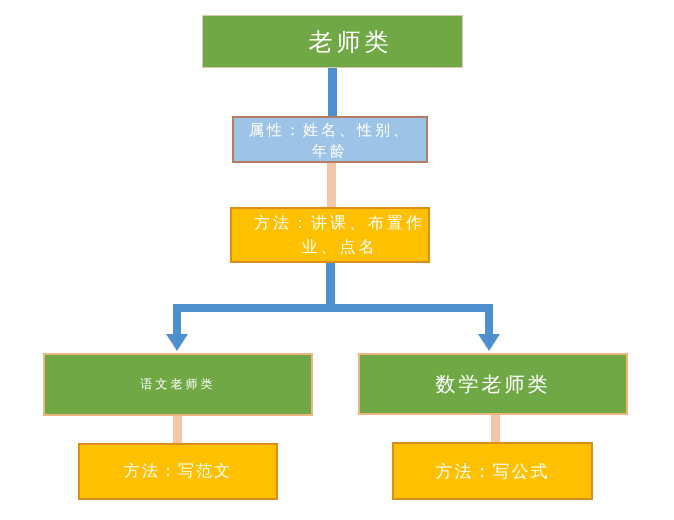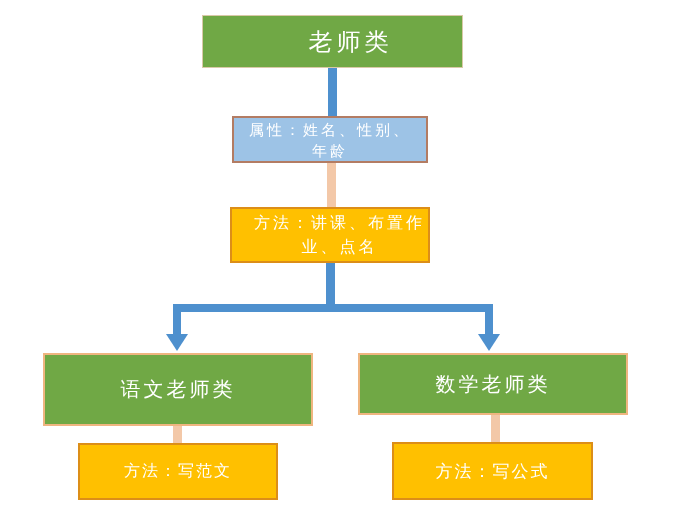--- a/index.html
+++ b/index.html
@@ -28,21 +28,21 @@
   .conn.peach-line{ background:var(--connector-peach); border:none; }
   .arrowhead{
     position:absolute; z-index:1; width:0; height:0;
     border-left:11px solid transparent; border-right:11px solid transparent;
     border-top:17px solid var(--connector-blue);
   }
   
   .n-teacher{ left:202px; top:15px; width:261px; height:53px; font-size:24px; letter-spacing:4px; }
   .n-attr   { left:232px; top:116px; width:196px; height:47px; font-size:15px; letter-spacing:3px; line-height:21px; }
   .n-meth   { left:230px; top:207px; width:200px; height:56px; font-size:16px; letter-spacing:3px; line-height:24px;padding-left:19px; }
-  .n-chin   { left:43px;  top:353px; width:270px; height:73px; font-size:20px; letter-spacing:3px; }
+  .n-chin   { left:43px;  top:353px; width:270px; height:63px; font-size:12px; letter-spacing:3px; }
   .n-math   { left:358px; top:353px; width:270px; height:62px; font-size:20px; letter-spacing:3px; }
   .n-chinm  { left:78px;  top:443px; width:200px; height:57px; font-size:16px; letter-spacing:2px; }
   .n-mathm  { left:392px; top:442px; width:201px; height:58px; font-size:17px; letter-spacing:2px; }
   
   .c1 { left:328px; top:66px;  width:9px;   height:52px; }
   .c2 { left:327px; top:161px; width:9px;   height:48px; }
   .c3 { left:326px; top:261px; width:9px;   height:46px; }
   .ch { left:173px; top:304px; width:320px; height:8px;  }
   .cl { left:173px; top:304px; width:8px;   height:31px; }
   .cr { left:485px; top:304px; width:8px;   height:31px; }

